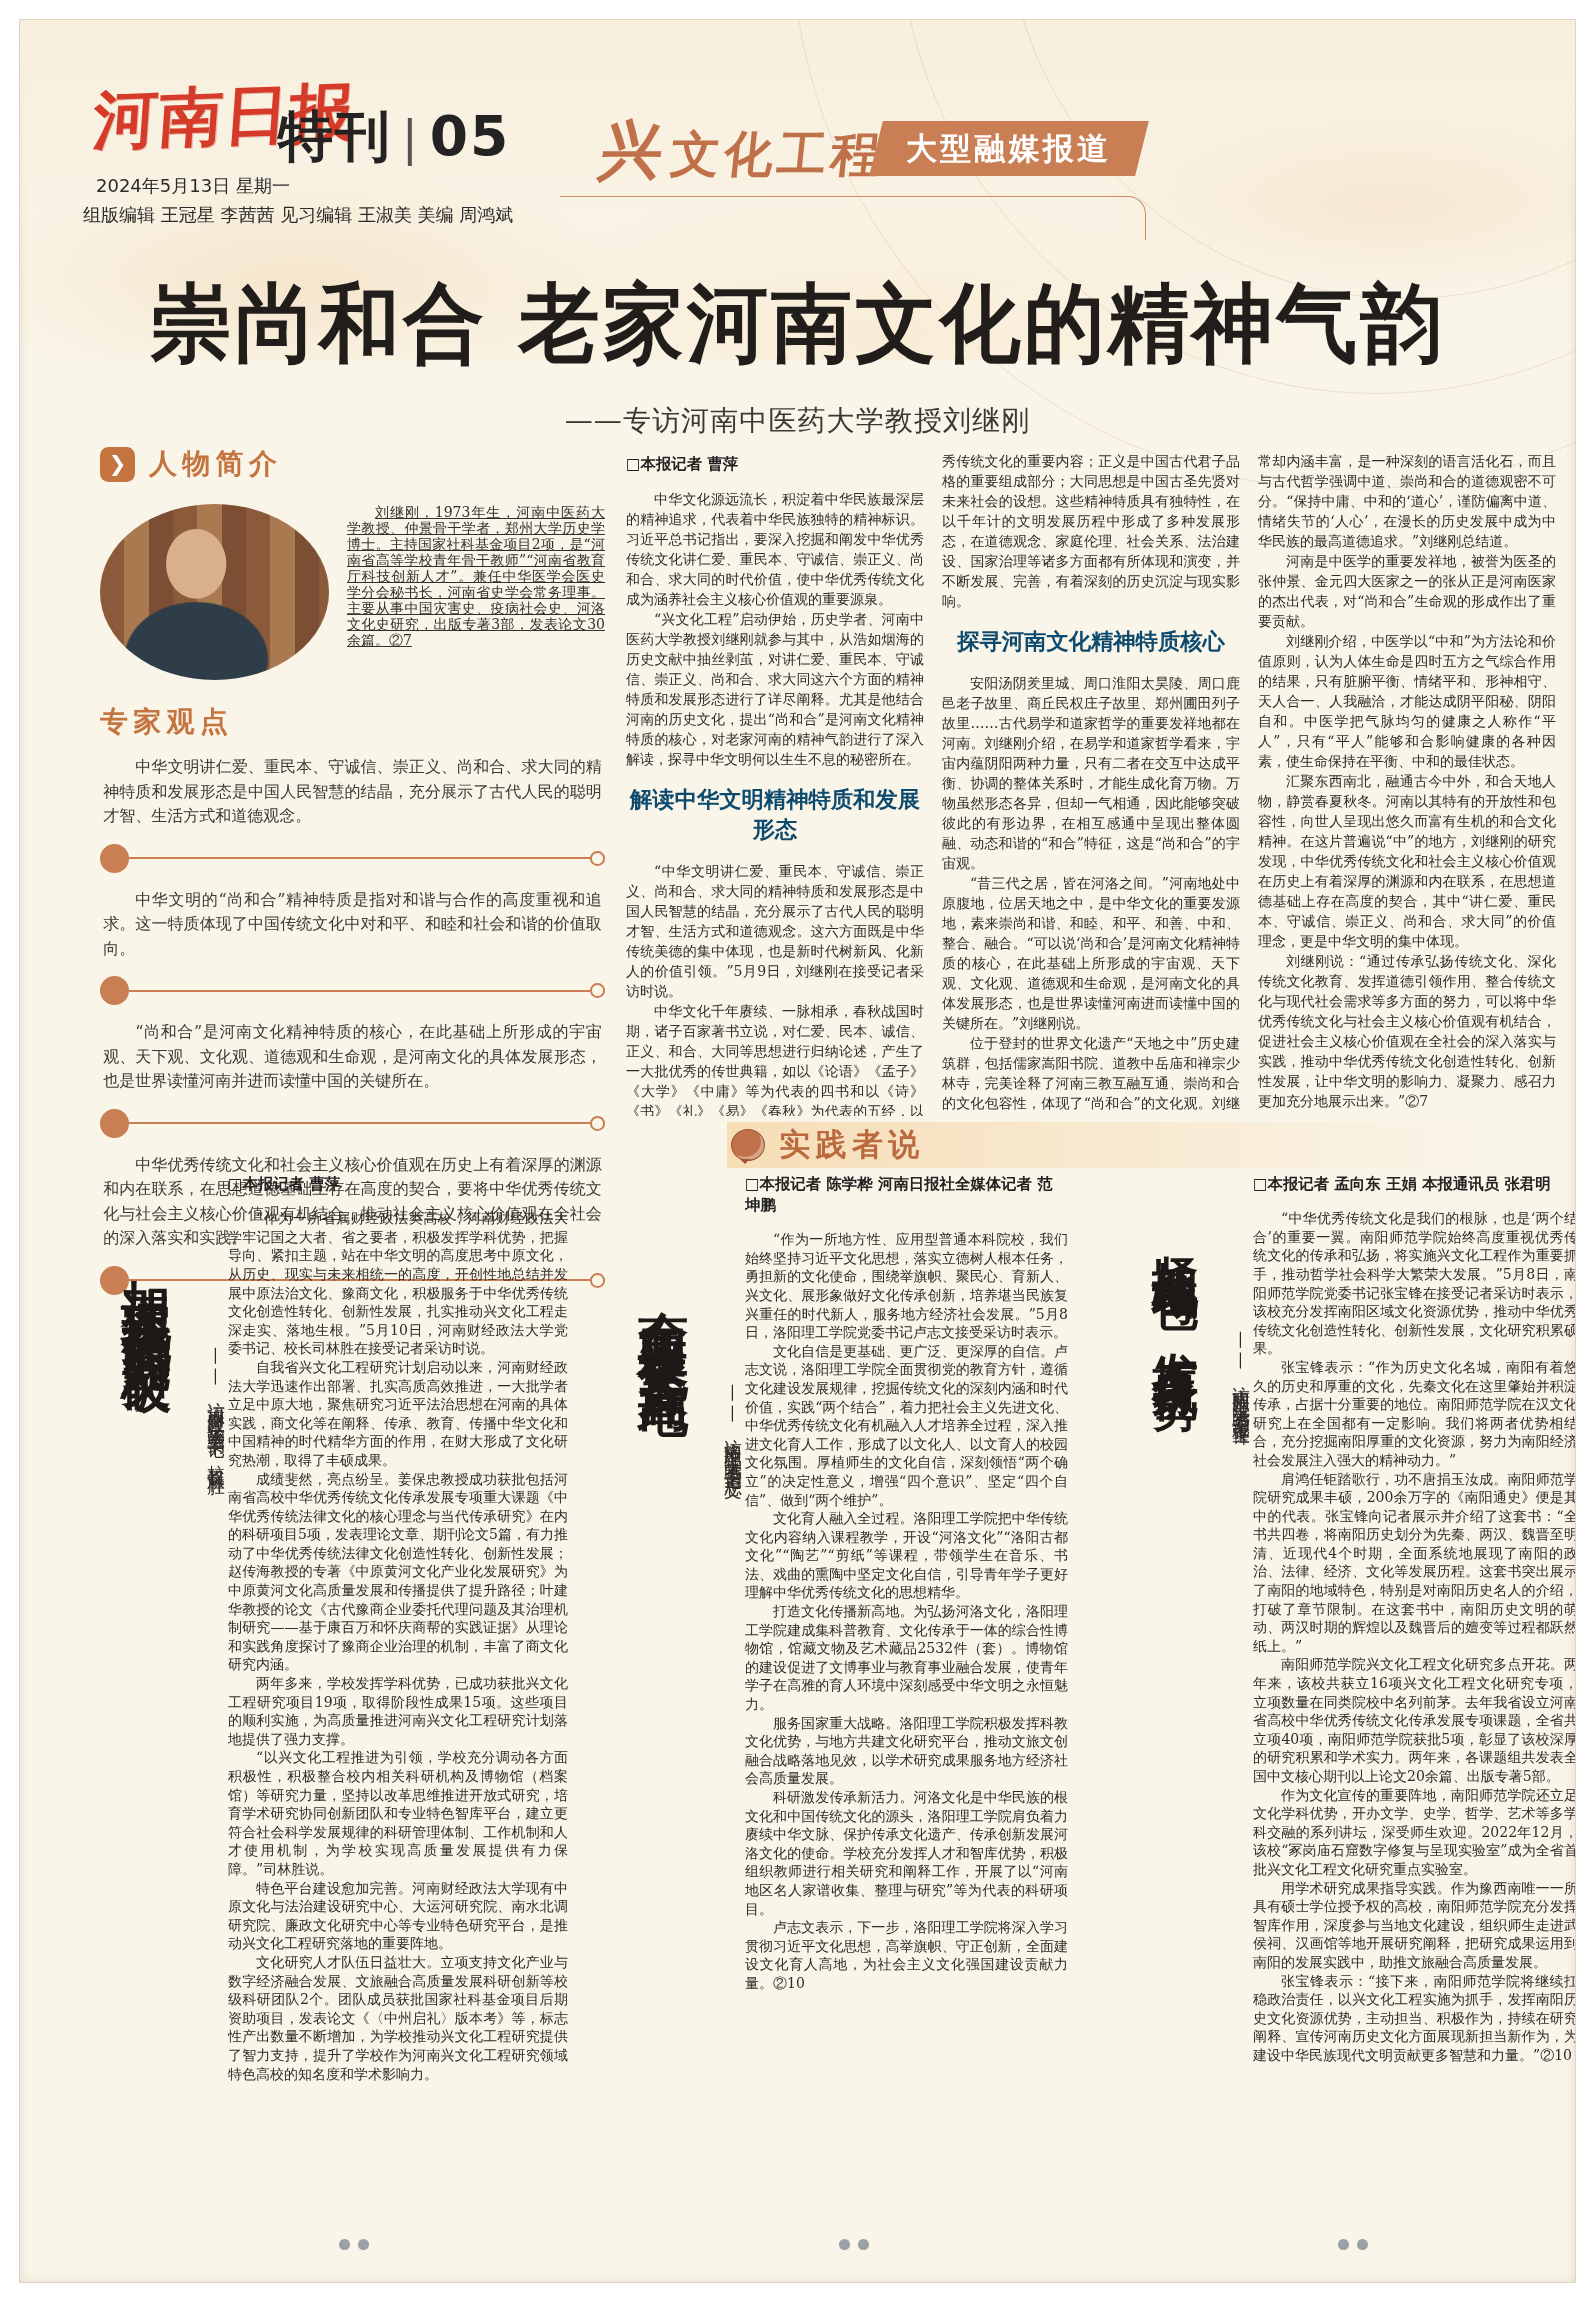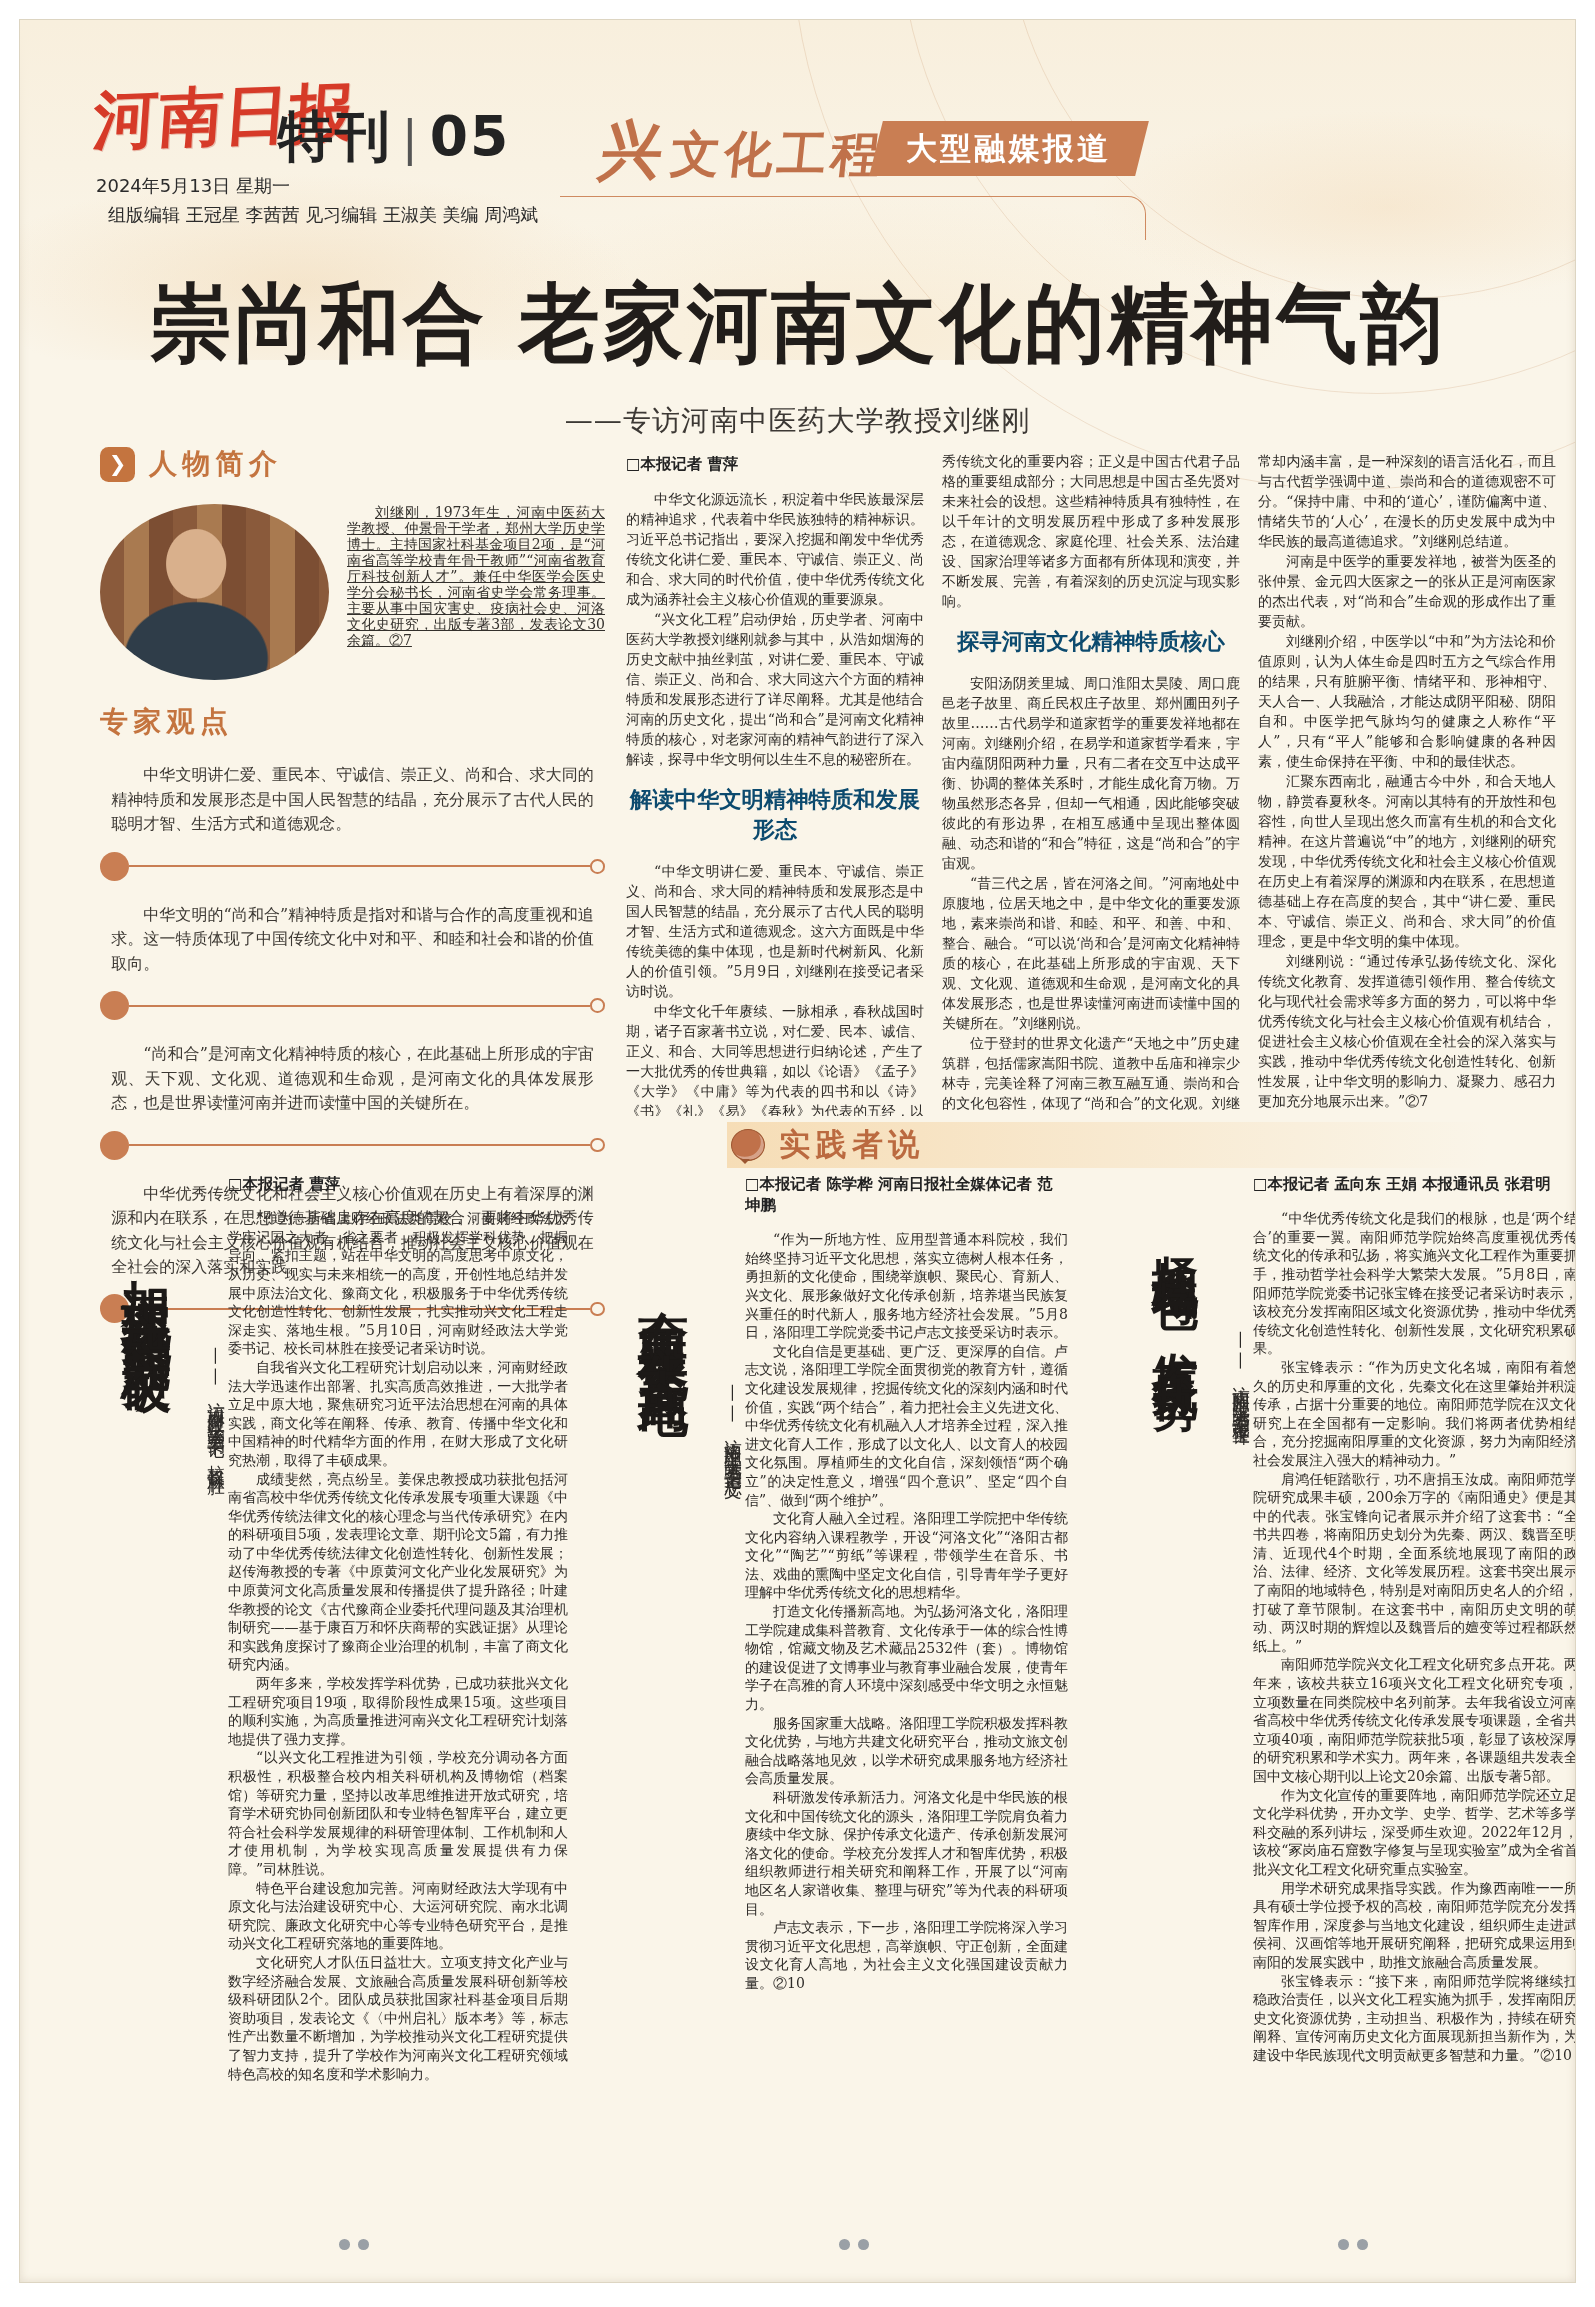--- a/index.html
+++ b/index.html
@@ -16,21 +16,21 @@
   .arc.a1{width:798px;height:798px;right:-229px;top:-521px;}
   .arc.a2{width:957px;height:957px;right:-282px;top:-585px;}
   .arc.a3{width:1117px;height:1117px;right:-335px;top:-649px;}
   .sans{font-family:"DejaVu Sans","Liberation Sans",sans-serif;}
 
   
   .masthead{position:absolute;left:74px;top:64px;color:#d63a28;font-weight:900;font-size:64px;line-height:1;transform:skewX(-6deg) rotate(-2deg);letter-spacing:1.1px;text-shadow:1.1px 1.1px 0 rgba(180,40,20,.25);}
   .edition{position:absolute;left:258px;top:80px;font-size:55px;font-weight:900;color:#232323;font-family:"DejaVu Sans","Liberation Sans",sans-serif;letter-spacing:2.1px;}
   .edition .pipe{font-weight:400;color:#555;padding:0 9.6px;font-size:48px;}
   .dateline{position:absolute;left:76px;top:154px;font-size:18px;color:#2b2b2b;font-family:"DejaVu Sans","Liberation Sans",sans-serif;}
-  .staffline{position:absolute;left:88px;top:183px;font-size:18px;color:#2b2b2b;font-family:"DejaVu Sans","Liberation Sans",sans-serif;}
+  .staffline{position:absolute;left:63px;top:183px;font-size:18px;color:#2b2b2b;font-family:"DejaVu Sans","Liberation Sans",sans-serif;}
 
   
   .xing{position:absolute;left:580px;top:88px;font-size:63px;font-weight:900;color:#c0714a;transform:skewX(-8deg);font-family:"DejaVu Sans","Liberation Sans",sans-serif;}
   .program{position:absolute;left:651px;top:102px;font-size:49px;font-weight:900;color:#c0714a;letter-spacing:4.3px;transform:skewX(-6deg);font-family:"DejaVu Sans","Liberation Sans",sans-serif;}
   .badge{position:absolute;left:856px;top:101px;width:266px;height:55px;background:#c97e53;transform:skewX(-14deg);display:flex;align-items:center;justify-content:center;}
   .badge span{transform:skewX(14deg);color:#fff;font-size:31px;font-weight:900;letter-spacing:3.2px;font-family:"DejaVu Sans","Liberation Sans",sans-serif;}
   .banner-line{position:absolute;left:540px;top:176px;width:585px;height:43px;border-top:1.6px solid #cf8a60;border-right:1.6px solid #cf8a60;border-top-right-radius:18px;}
 
   
   .lead-title{position:absolute;left:0;top:250px;width:100%;text-align:center;font-size:81px;font-weight:900;color:#211d1a;letter-spacing:3.2px;transform:scaleY(1.06);}
@@ -43,21 +43,21 @@
   .sec-title{font-size:28px;font-weight:900;color:#c4743f;letter-spacing:5.3px;font-family:"DejaVu Sans","Liberation Sans",sans-serif;}
   .profile-row{display:flex;gap:18px;margin-top:21px;}
   .photo{width:229px;height:176px;border-radius:50%;flex:0 0 auto;overflow:hidden;
     background:
       radial-gradient(51px 59px at 42% 34%, #d9b08c 0 58%, rgba(0,0,0,0) 60%),
       radial-gradient(101px 80px at 42% 88%, #2f3d49 0 70%, rgba(0,0,0,0) 72%),
       repeating-linear-gradient(90deg,#8a5a3b 0 24.5px,#a97a50 24.5px 49px,#7c4e33 49px 73px);}
   .bio{flex:1;font-size:14px;line-height:16px;color:#33302c;text-align:justify;}
   .bio p{margin:0;text-indent:2em;text-decoration:underline;}
   .expert{margin-top:23.4px;}
-  .quote{font-size:16px;line-height:24.5px;color:#3c3833;text-align:justify;margin:8px;padding:14px 3.2px 4.3px 3.2px;}
+  .quote{font-size:16px;line-height:24.5px;color:#3c3833;text-align:justify;margin:0;padding:14px 3.2px 4.3px 3.2px;}
   .quote p{margin:0;text-indent:2em;}
   .divider{display:flex;align-items:center;margin:10.6px 0 1.1px 0;}
   .divider .dot{width:29px;height:29px;border-radius:50%;background:#c97e53;flex:0 0 auto;}
   .divider .line{flex:1;height:2.1px;background:#c97e53;}
   .divider .ring{width:10.6px;height:10.6px;border-radius:50%;border:2.7px solid #c97e53;background:#faf5e9;flex:0 0 auto;}
 
   
   .topcols{position:absolute;left:606px;top:431px;width:932px;height:665px;display:flex;gap:18px;overflow:hidden;}
   .tcol{width:298px;flex:0 0 auto;overflow:hidden;}
   .byline{font-size:15.4px;font-weight:700;color:#222;font-family:"DejaVu Sans","Liberation Sans",sans-serif;margin:3.2px 0 14px 0;}

